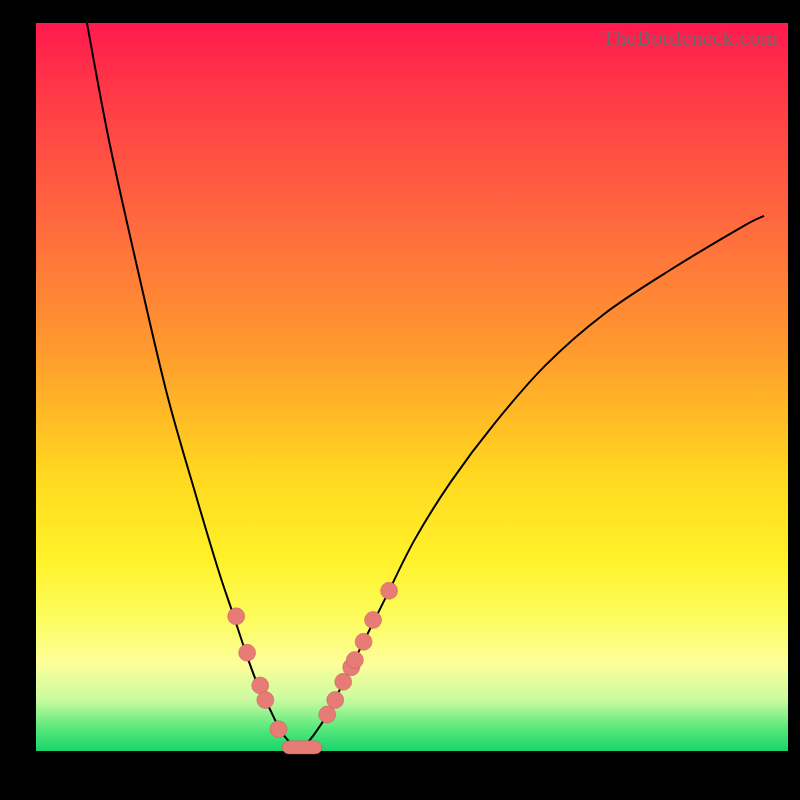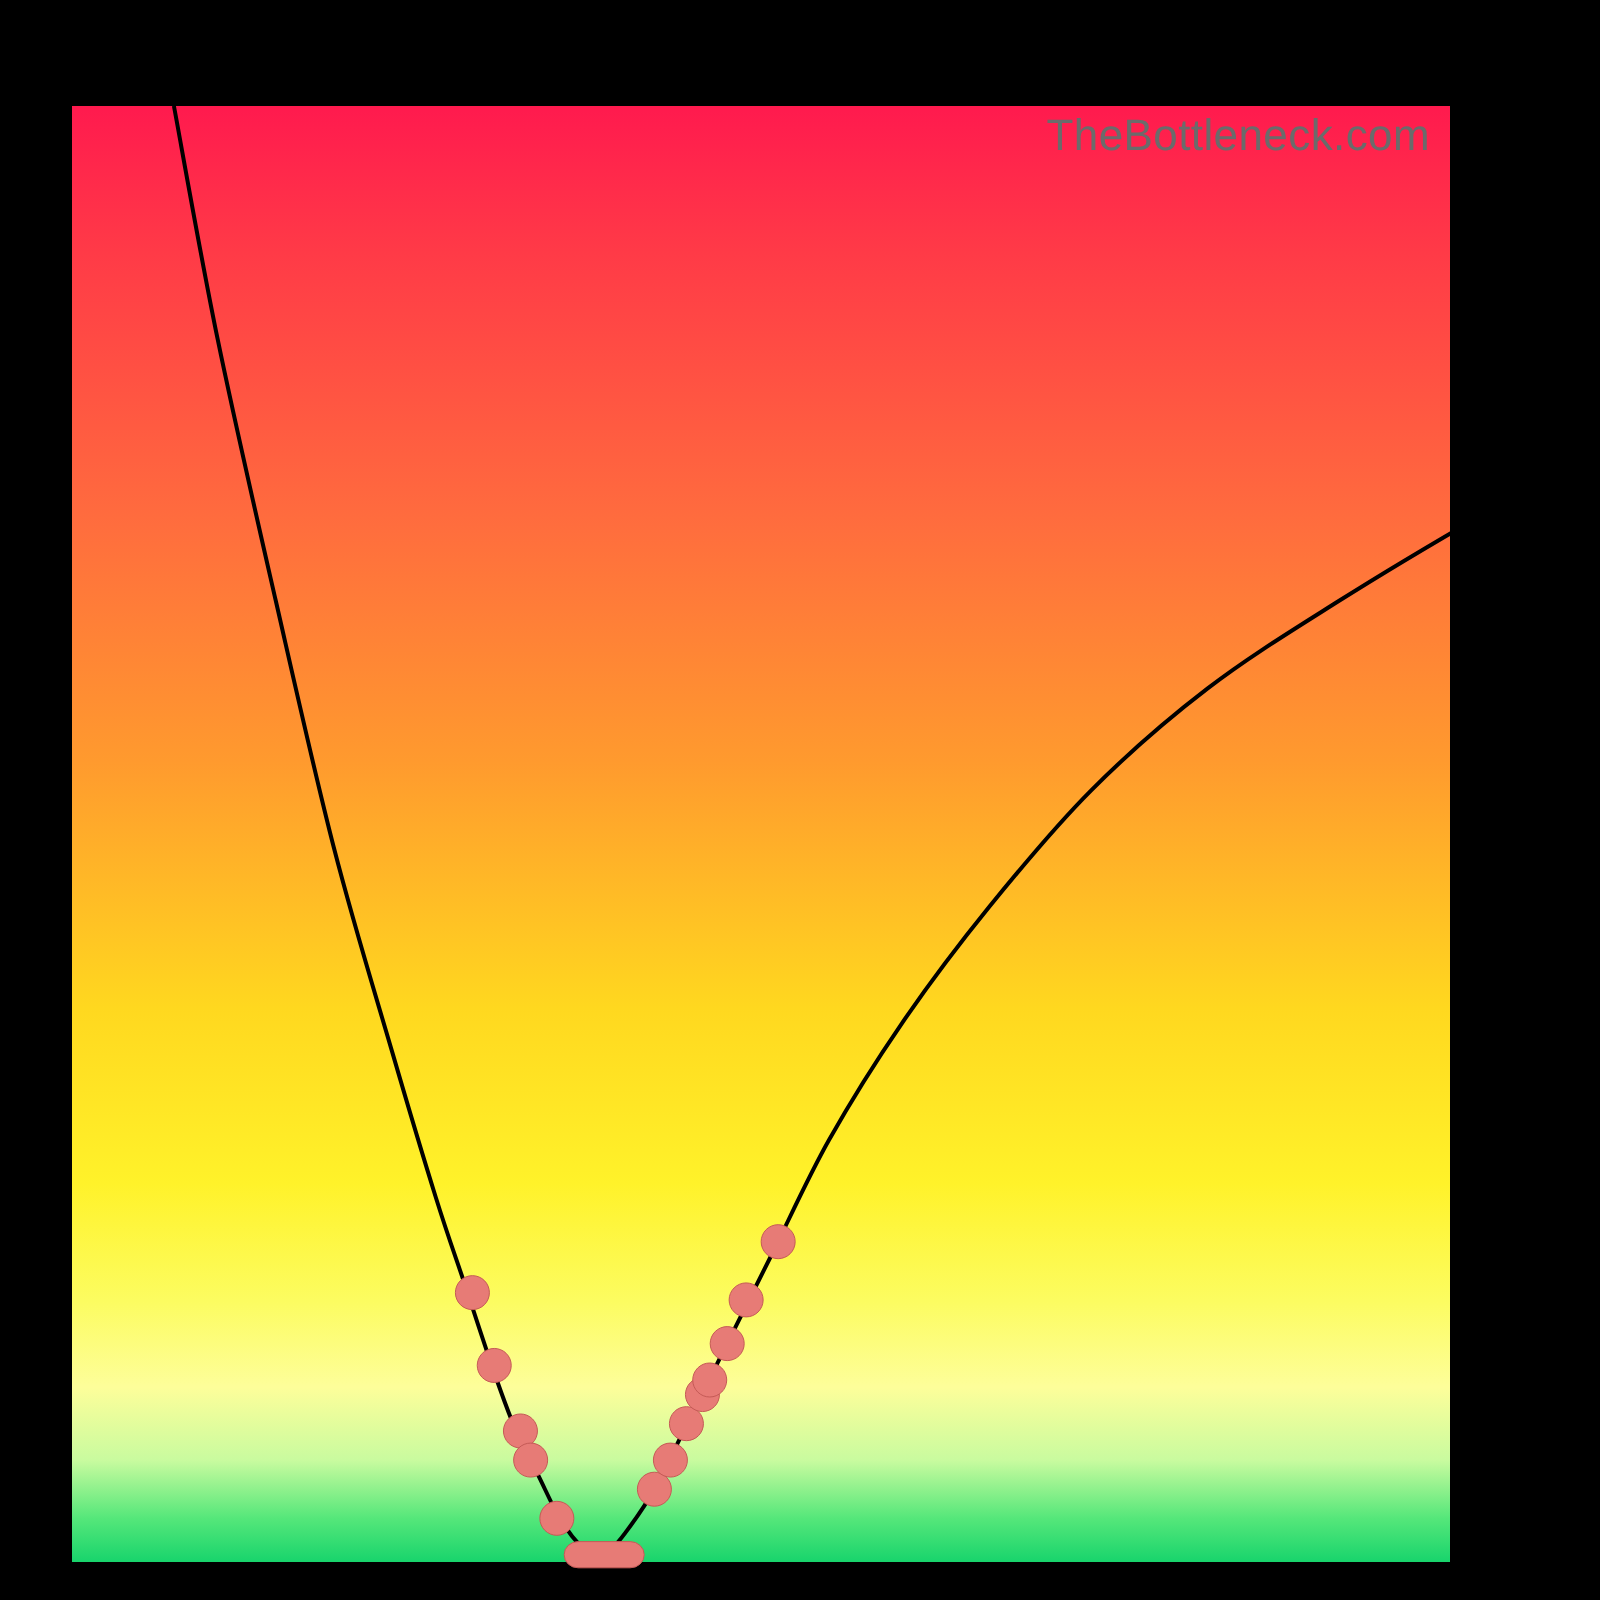--- a/index.html
+++ b/index.html
@@ -12,38 +12,39 @@
   }
   .canvas {
     position: relative;
     width: 800px;
     height: 800px;
     background: #000;
   }
   .plot-area {
     position: absolute;
     left: 36px;
-    top: 53px;
-    width: 689px;
+    top: 23px;
+    width: 752px;
     height: 728px;
     
     background: linear-gradient(
       to bottom,
       #ff1a4e 0%,
       #ff3a47 10%,
       #ff6b3e 28%,
       #ff9a2e 45%,
       #ffd81f 62%,
       #fff22a 74%,
       #fcfc60 82%,
       #fdfe9a 88%,
       #c9fb9f 93%,
       #55e77a 97%,
       #18d46c 100%
     );
+    font-family: Liberation Serif, serif;
   }
   .watermark {
     position: absolute;
     top: 2px;
     right: 10px;
     font-size: 22px;
     font-weight: 500;
     color: #6b6b6b;
     letter-spacing: 0.2px;
     user-select: none;

